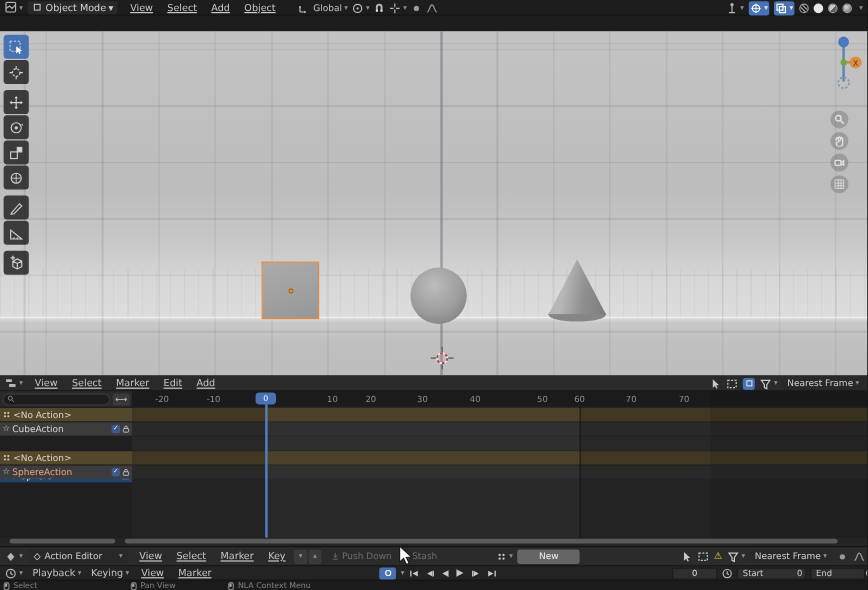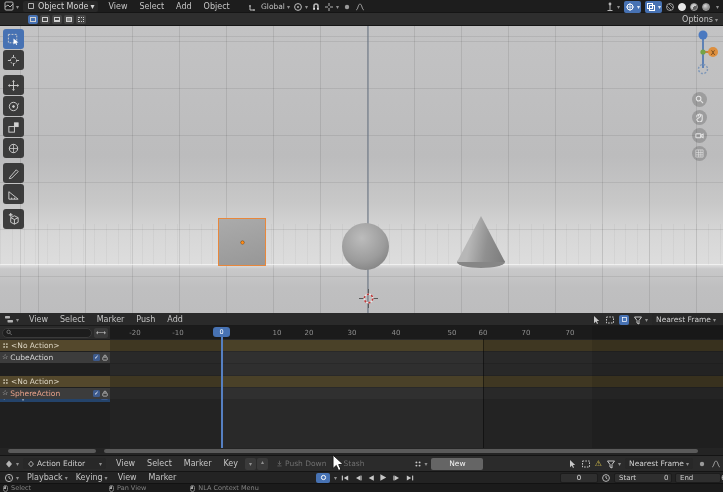--- a/index.html
+++ b/index.html
@@ -4,21 +4,21 @@
 <style>
   * { margin:0; padding:0; box-sizing:border-box; }
   html,body { background:#111; }
   .root {
     position:relative; width:723px; height:492px; overflow:hidden;
     font-family:"DejaVu Sans", sans-serif; color:#c3c3c3; font-size:8px;
     background:#1d1d1d; user-select:none;
   }
   .row { display:flex; align-items:center; }
   .caret { font-size:6px; color:#8f8f8f; margin-left:2px; }
-  .menu-item { padding:0 6px; font-size:8px; color:#c6c6c6; line-height:13px; }
+  .menu-item { padding:0 6px; font-size:8px; color:#c6c6c6; line-height:13px;text-decoration:underline; }
 
   
   .vp-header { position:absolute; left:0; top:0; width:723px; height:13px; background:#1d1d1d; border-bottom:1px solid #151515; display:flex; align-items:center; }
   .editor-btn { display:flex; align-items:center; padding:0 4px; height:13px; }
   .mode-select { display:flex; align-items:center; background:#282828; border-radius:2px; height:11px; padding:0 4px; margin-right:4px; }
   .mode-select span { font-size:8px; color:#d4d4d4; }
   .hdr-center { position:absolute; left:248px; top:0; height:13px; display:flex; align-items:center; gap:3px; }
   .hdr-right { position:absolute; right:4px; top:0; height:13px; display:flex; align-items:center; gap:4px; }
   .icon-sm { width:10px; height:10px; display:inline-block; }
   .tgl-blue { background:#4772b3; border-radius:2px; }
@@ -220,42 +220,20 @@
         <span class="caret" style="color:#dfe8f5">▾</span>
       </div>
       <span class="shade-circ" style="background:repeating-linear-gradient(45deg,#888 0 1px,transparent 1px 2.5px)"></span>
       <span class="shade-circ shade-solid"></span>
       <span class="shade-circ shade-mat"></span>
       <span class="shade-circ shade-rend"></span>
       <span class="caret">▾</span>
     </div>
   </div>
 
-  <div class="tool-settings">
-    <div style="width:28px"></div>
-    <div class="selmode active">
-        <i style="border-style:dashed"></i>
-      </div>
-    <div class="selmode">
-        <i></i>
-      </div>
-    <div class="selmode">
-        <i style="border-bottom-width:2px"></i>
-      </div>
-    <div class="selmode">
-        <i style="background:#888"></i>
-      </div>
-    <div class="selmode">
-        <i style="border-style:dotted"></i>
-      </div>
-    <div class="options-btn">
-      <span>Options</span>
-      <span class="caret">▾</span>
-    </div>
-  </div>
 
   <div class="viewport">
     <div class="gridlines"></div>
     <div class="band-subgrid"></div>
     <div class="floor-line"></div>
     <div class="axis-z"></div>
 
 
     <div class="toolshelf">
       <div class="tool-btn active">
@@ -372,21 +350,21 @@
       <div class="editor-btn">
         <svg class="icon-sm" viewBox="0 0 10 10">
             <rect x="1" y="2" width="5" height="2.4" rx="0.6" fill="#b5b5b5"></rect>
             <rect x="3.5" y="6" width="5.5" height="2.4" rx="0.6" fill="#b5b5b5"></rect>
           </svg>
         <span class="caret">▾</span>
       </div>
       <div class="menu-item">View</div>
       <div class="menu-item">Select</div>
       <div class="menu-item">Marker</div>
-      <div class="menu-item">Push</div>
+      <div class="menu-item">Edit</div>
       <div class="menu-item">Add</div>
       <div class="nla-right">
         <svg class="icon-sm" viewBox="0 0 10 10">
             <path d="M3 1 L3 8.2 L4.8 6.6 L6 9 L7 8.4 L5.9 6.1 L8.2 6 Z" fill="#c8c8c8"></path>
           </svg>
         <svg class="icon-sm" viewBox="0 0 10 10">
             <rect x="1.5" y="2" width="7" height="6" fill="none" stroke="#c8c8c8" stroke-dasharray="1.6 1.2"></rect>
           </svg>
         <span class="icon-sm tgl-blue" style="display:flex;align-items:center;justify-content:center">
             <svg width="7" height="7" viewBox="0 0 10 10">

